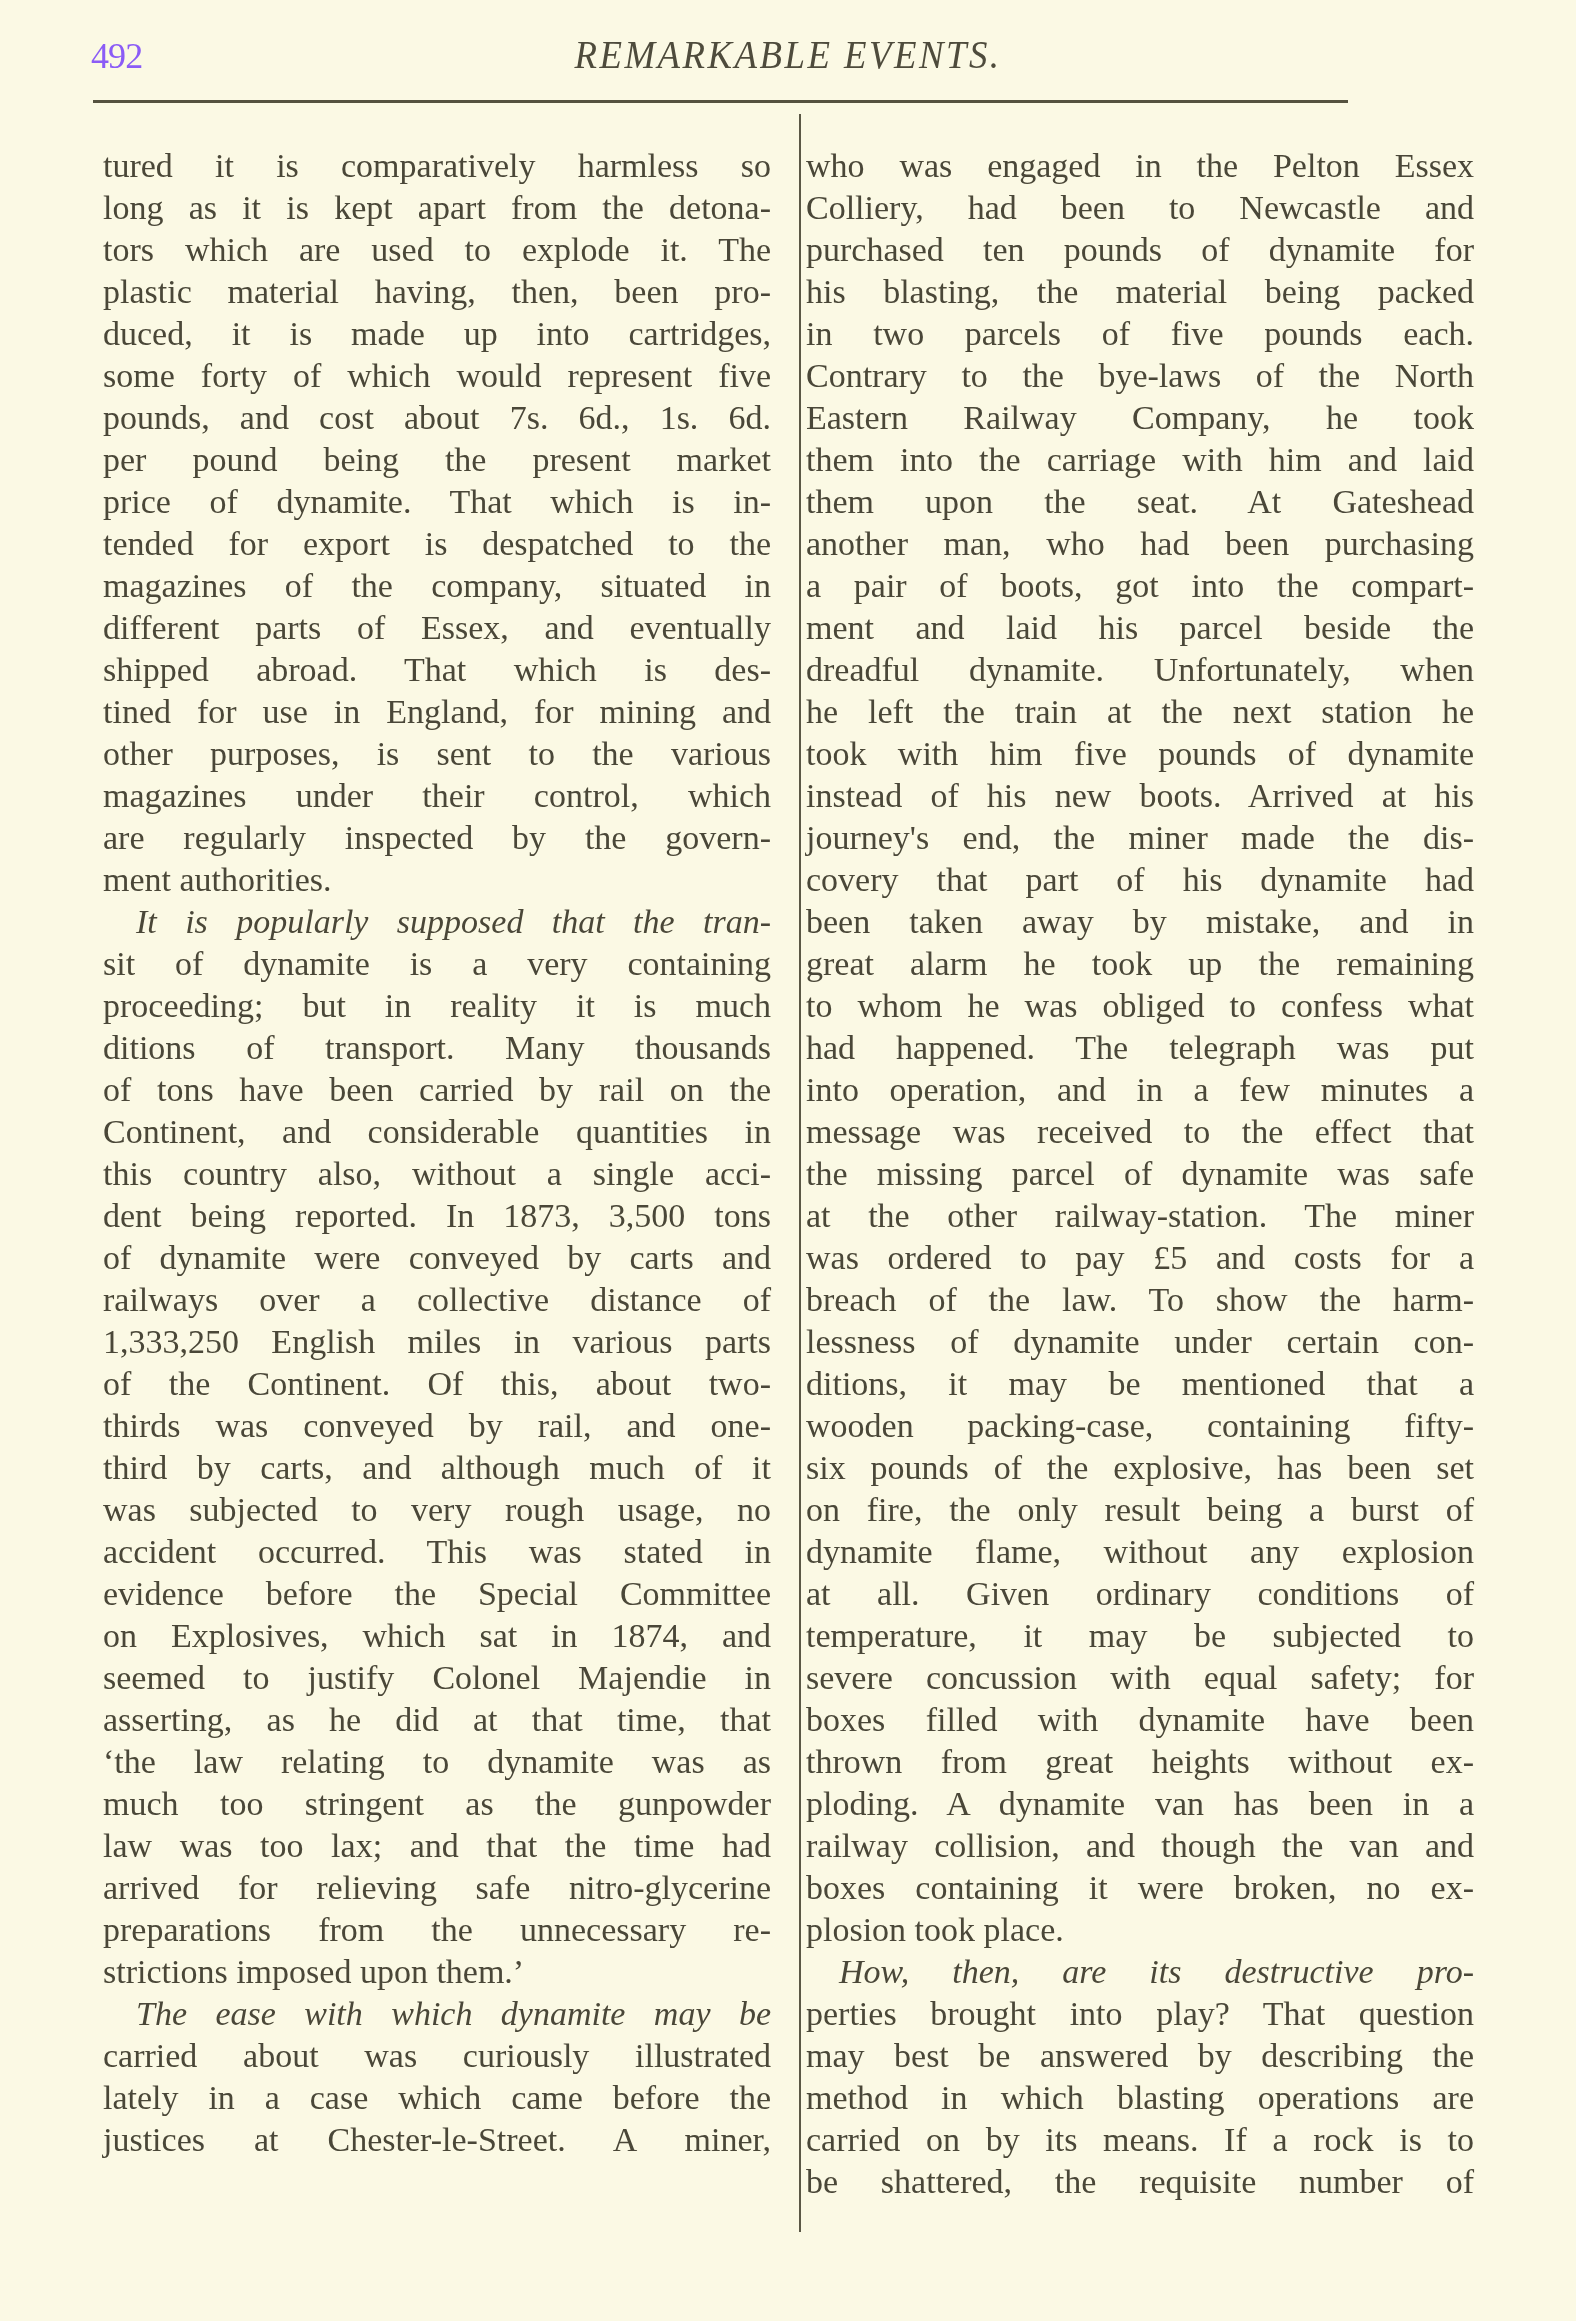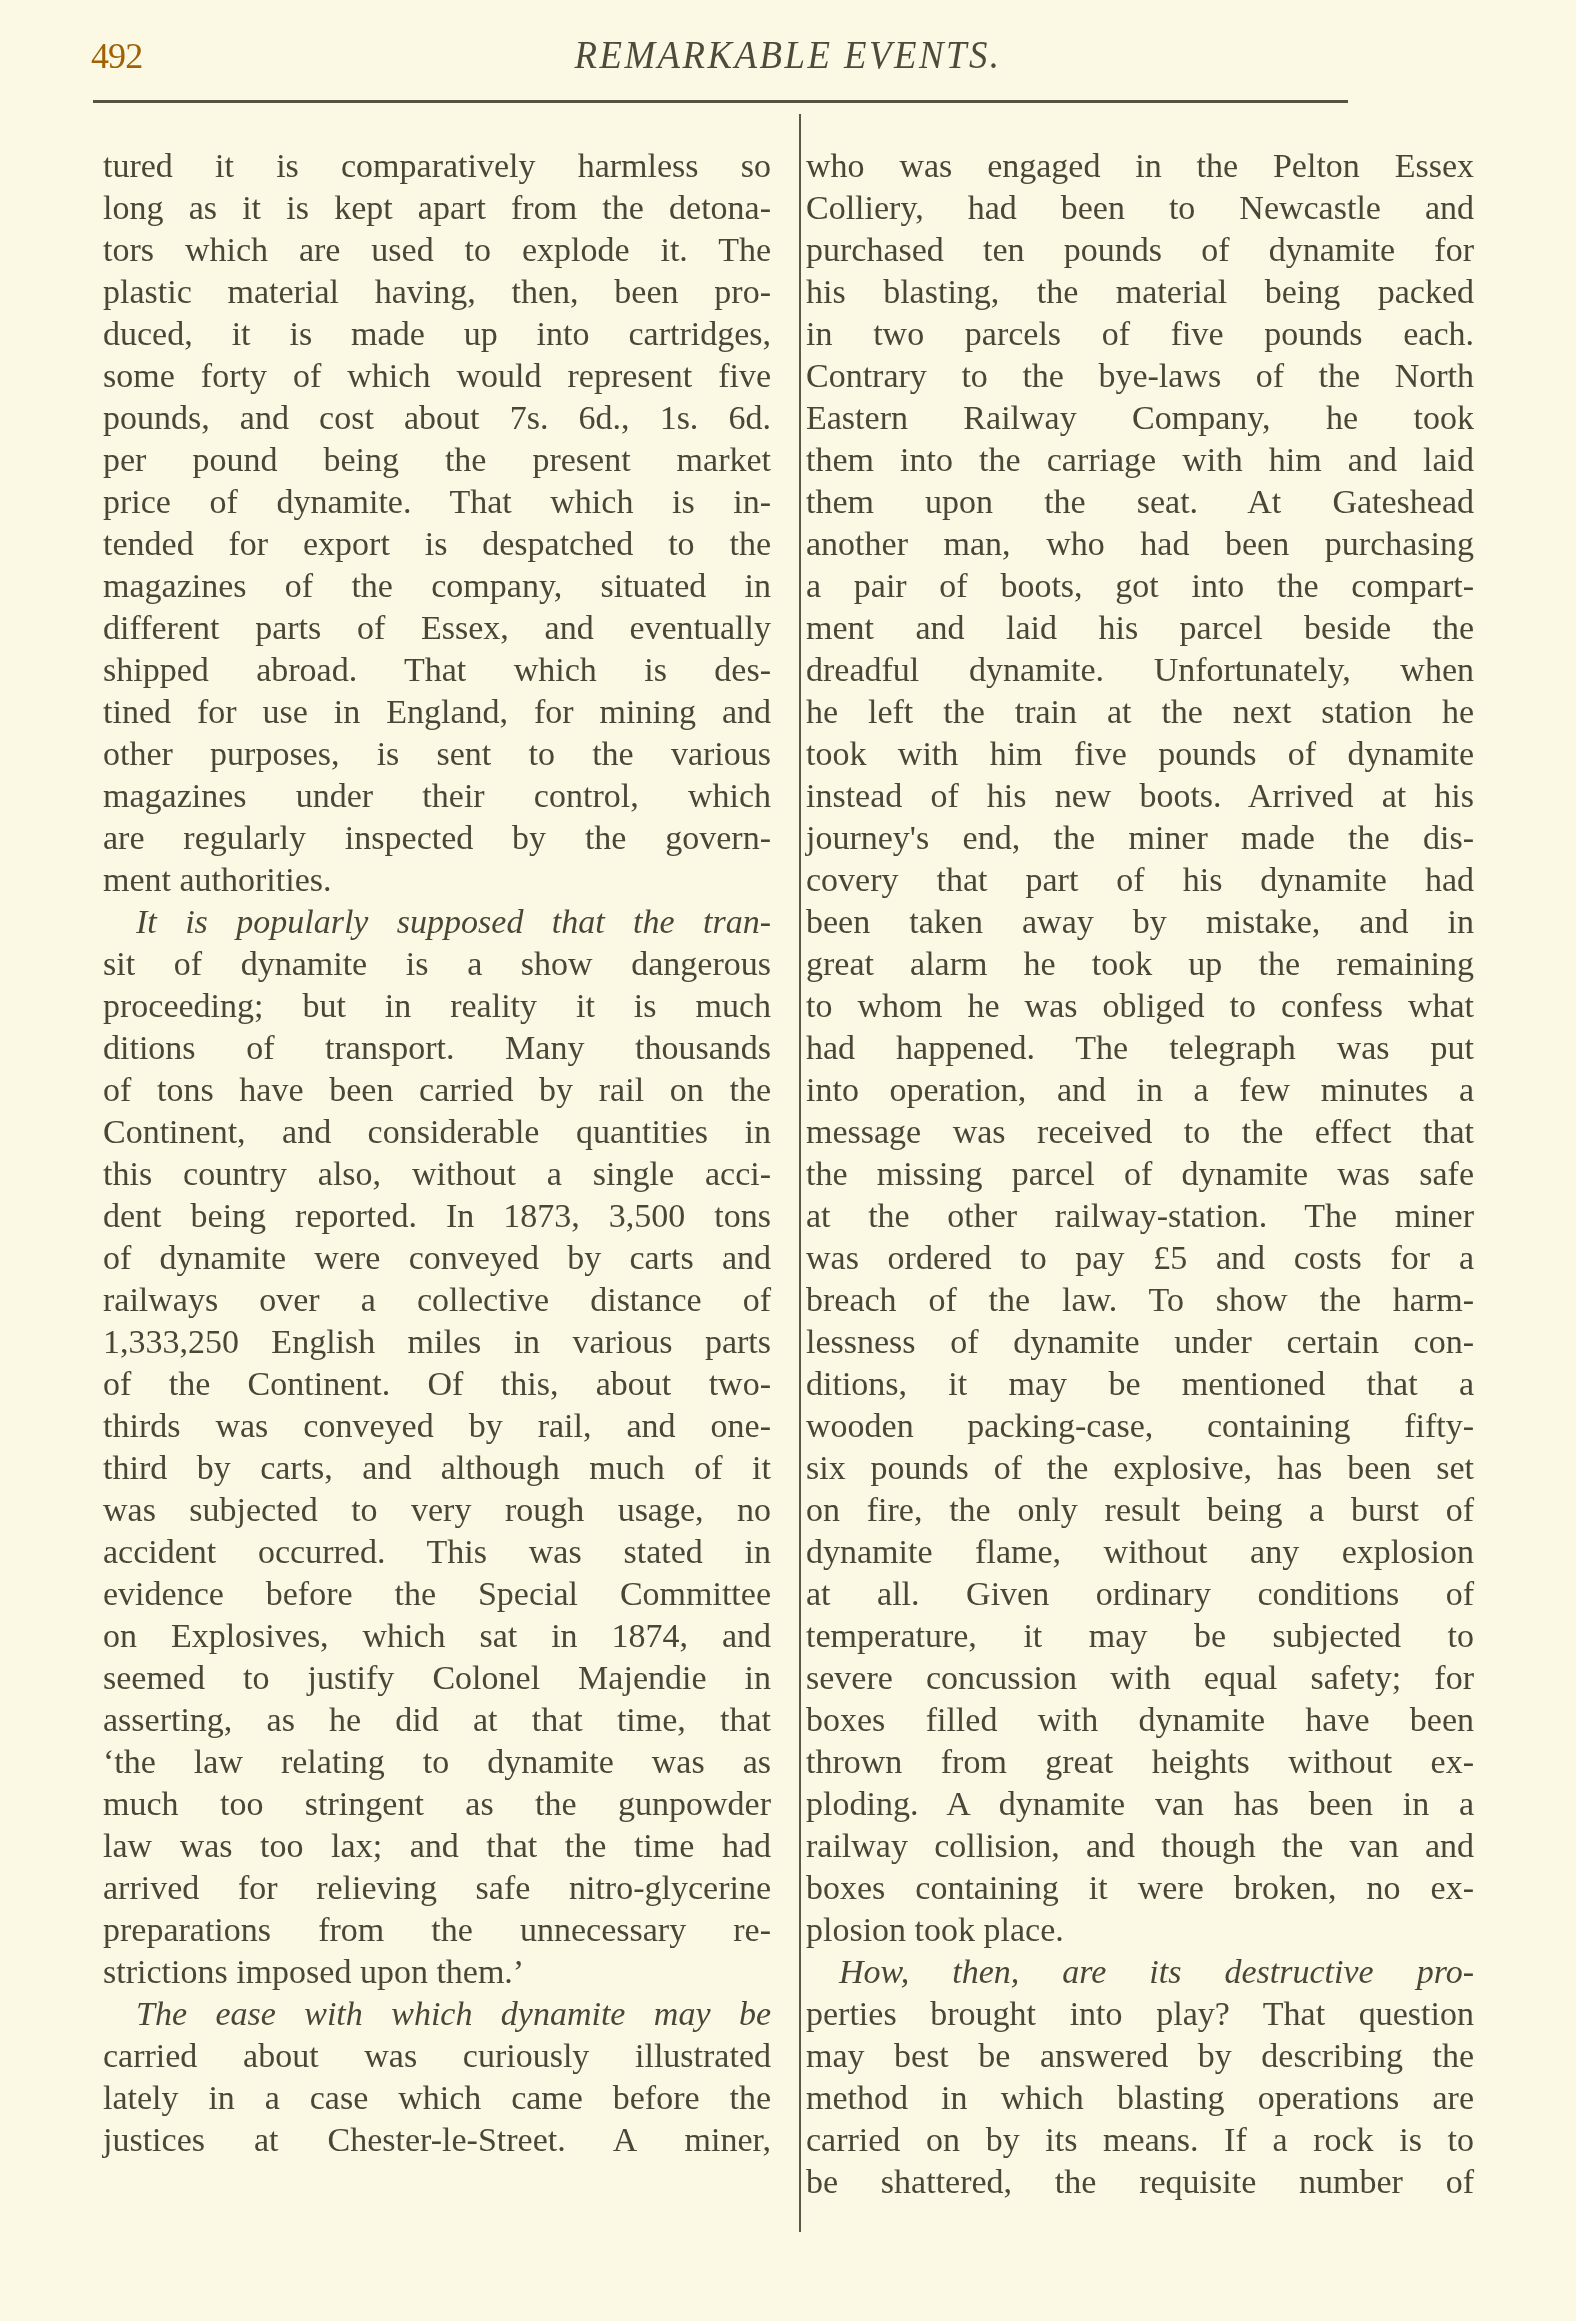--- a/index.html
+++ b/index.html
@@ -8,21 +8,21 @@
     background: #fbf9e4;
     position: relative; overflow: hidden;
     font-family: "Liberation Serif", "DejaVu Serif", serif;
     color: #4a4738;
   }
   .header {
     position: absolute; left: 0; top: 0; width: 1576px; height: 109px;
   }
   .page-number {
     position: absolute; left: 91px; top: 35px;
-    font-size: 36px; letter-spacing: -0.9px; color: #a16207;
+    font-size: 36px; letter-spacing: -0.9px; color: #8b5cf6;
   }
   .running-title {
     position: absolute; left: 0; width: 1576px; top: 31px; text-align: center;
     font-size: 40px; font-style: italic; letter-spacing: 2.7px; color: #4e4b3c;
     transform: scaleX(0.92);
   }
   .header-rule {
     position: absolute; left: 93px; top: 100px; width: 1255px; height: 2.7px;
     background: #55523f;
   }
@@ -67,21 +67,21 @@
     <span class="line">tended for export is despatched to the</span>
     <span class="line">magazines of the company, situated in</span>
     <span class="line">different parts of Essex, and eventually</span>
     <span class="line">shipped abroad.  That which is des-</span>
     <span class="line">tined for use in England, for mining and</span>
     <span class="line">other purposes, is sent to the various</span>
     <span class="line">magazines under their control, which</span>
     <span class="line">are regularly inspected by the govern-</span>
     <span class="line last">ment authorities.</span>
     <span class="line indent">It is popularly supposed that the tran-</span>
-    <span class="line">sit of dynamite is a show dangerous</span>
+    <span class="line">sit of dynamite is a very containing</span>
     <span class="line">proceeding; but in reality it is much</span>
     <span class="line">ditions of transport.  Many thousands</span>
     <span class="line">of tons have been carried by rail on the</span>
     <span class="line">Continent, and considerable quantities in</span>
     <span class="line">this country also, without a single acci-</span>
     <span class="line">dent being reported.  In 1873, 3,500 tons</span>
     <span class="line">of dynamite were conveyed by carts and</span>
     <span class="line">railways over a collective distance of</span>
     <span class="line">1,333,250 English miles in various parts</span>
     <span class="line">of the Continent.  Of this, about two-</span>

